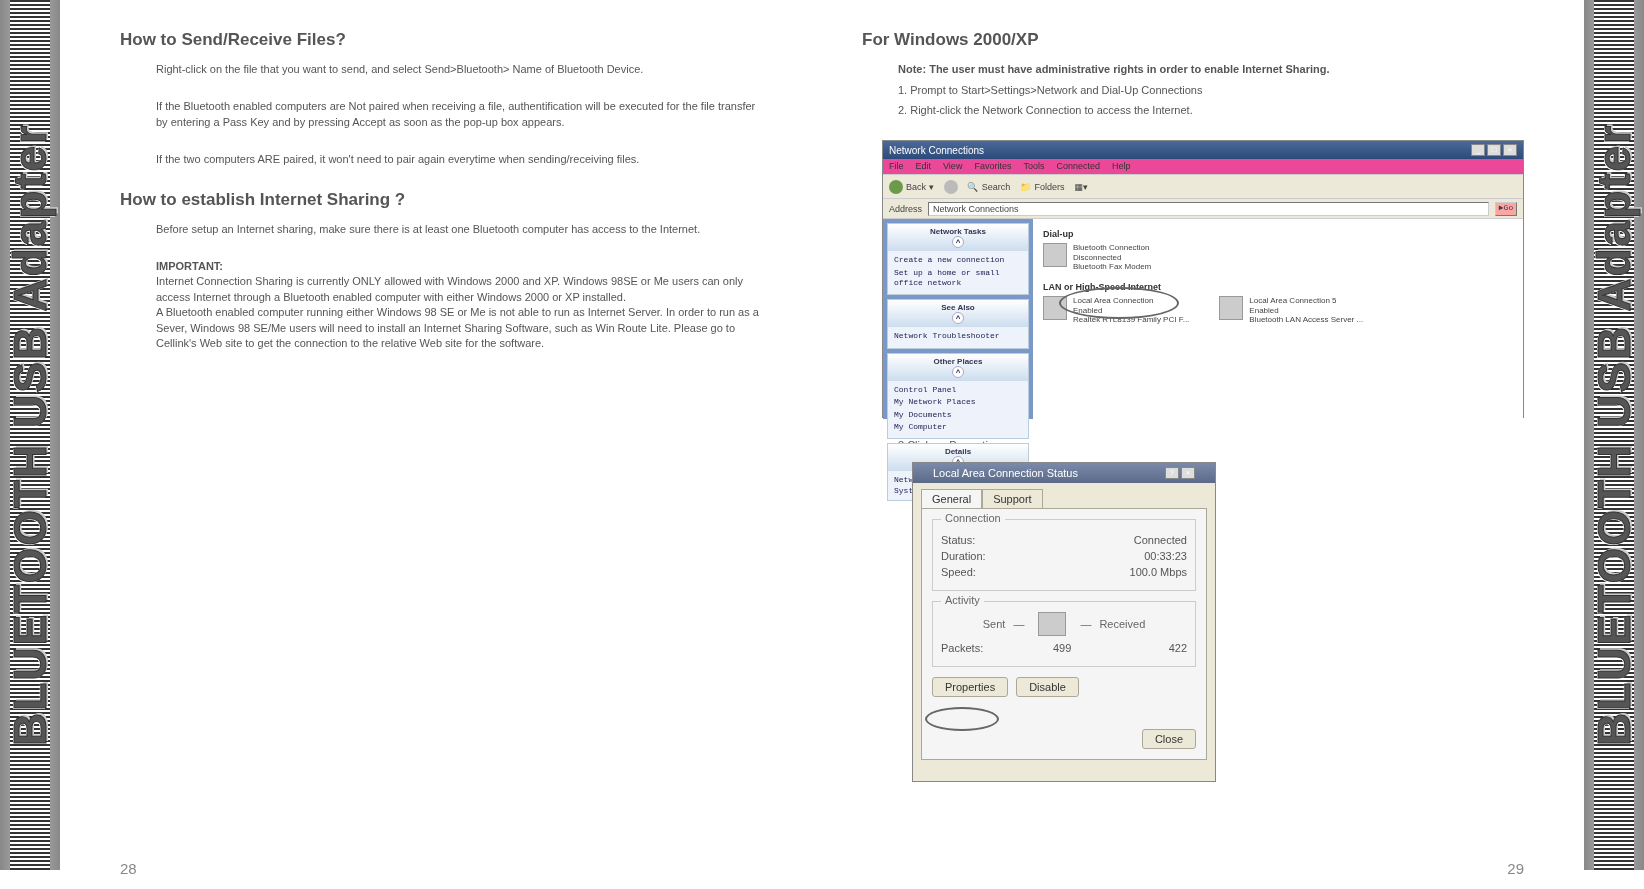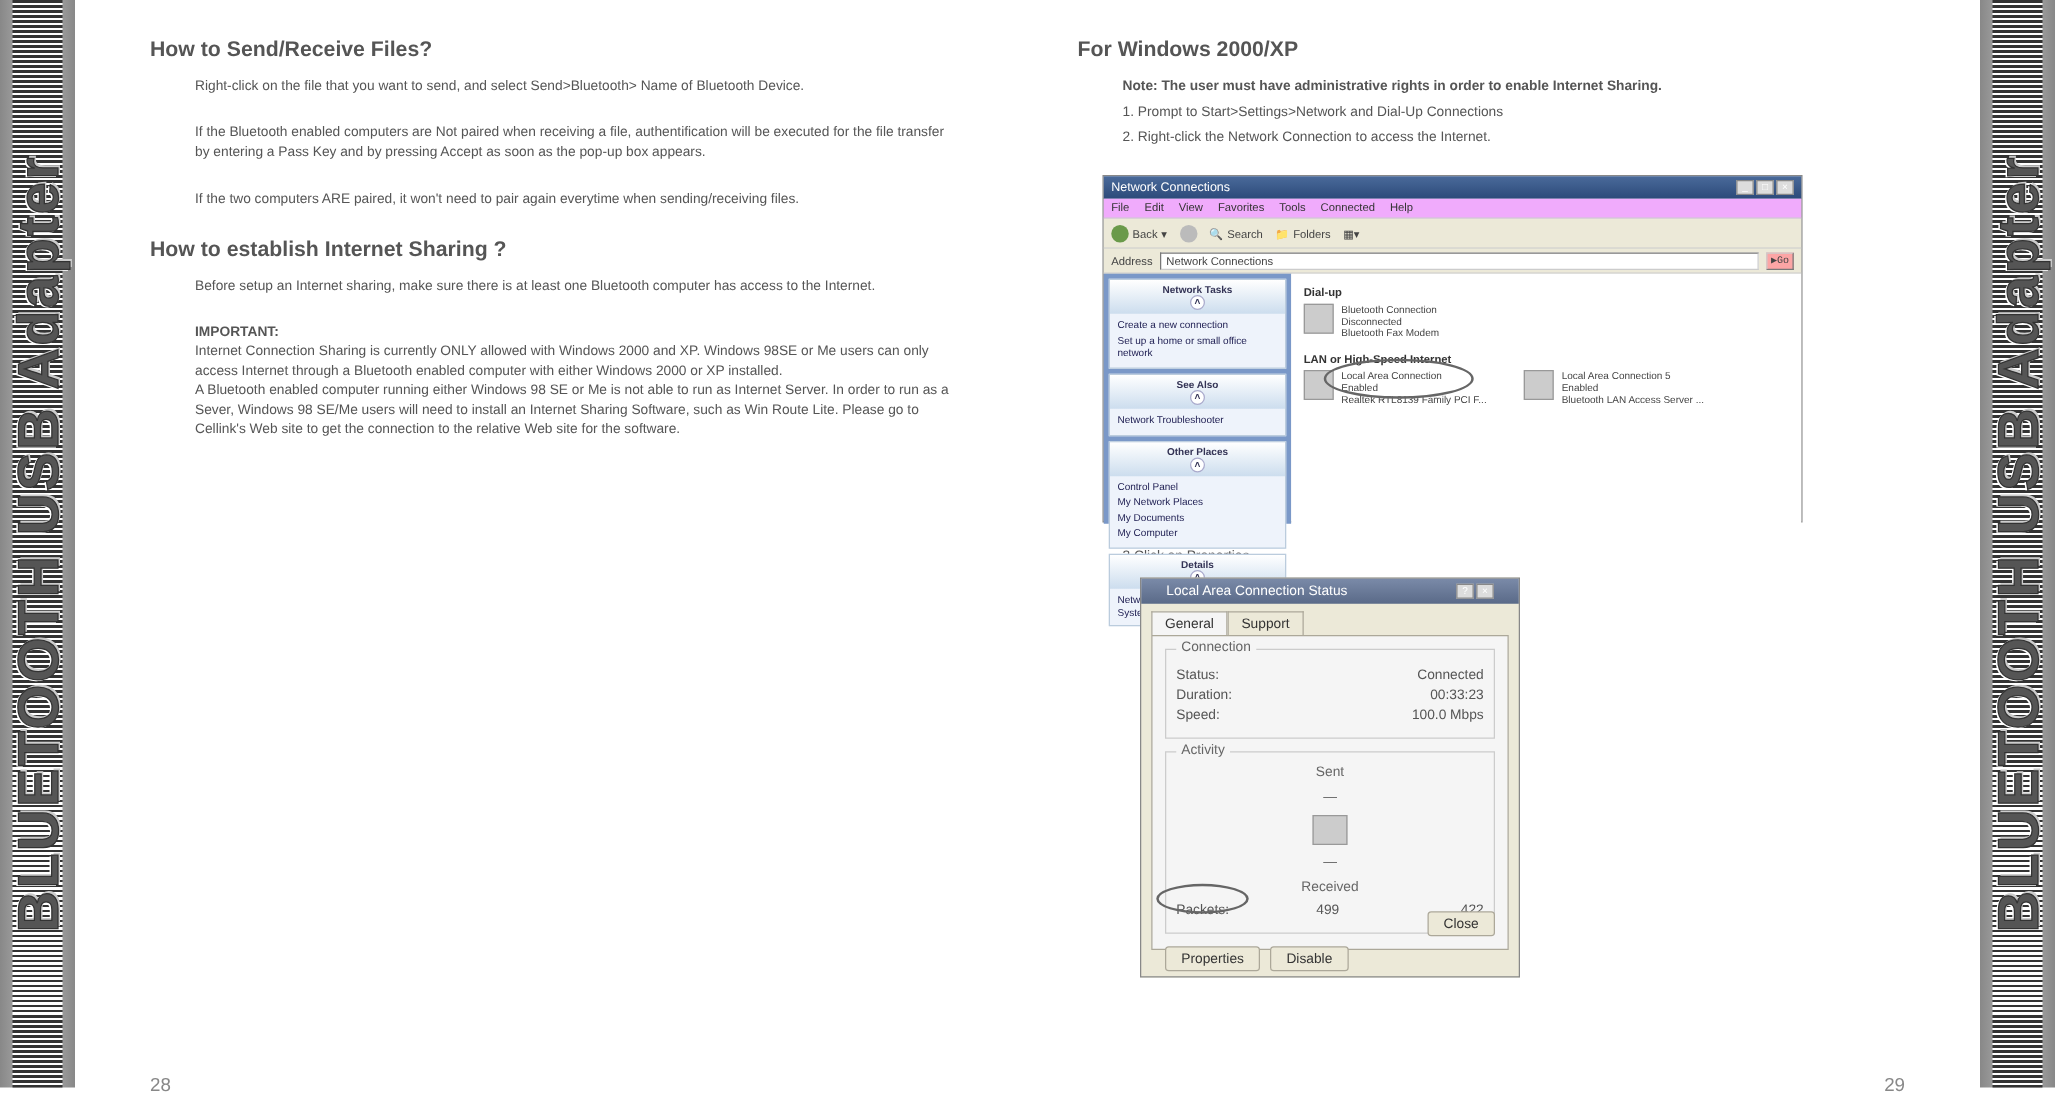--- a/index.html
+++ b/index.html
@@ -79,21 +79,21 @@
   position: absolute;
   bottom: 12px;
   font-size: 15px;
   color: #888;
 }
 .page-num.left { left: 120px; }
 .page-num.right { right: 120px; }
 
 
 .screenshot1 {
-  width: 560px;
+  width: 642px;
   height: 278px;
   border: 1px solid #888;
   margin: 10px 0 20px 20px;
   background: #f4f4f4;
   position: relative;
   font-size: 9px;
   color: #444;
 }
 .titlebar {
   height: 18px;
@@ -102,21 +102,21 @@
   padding: 2px 6px;
   font-size: 10px;
   display: flex;
   justify-content: space-between;
   align-items: center;
 }
 .win-controls { display:flex; gap:2px; }
 .win-btn { width:14px; height:12px; background:#ddd; border:1px solid #888; font-size:8px; text-align:center; line-height:10px; }
 .menubar {
   height: 16px;
-  background: #f0abfc;
+  background: #ec4899;
   padding: 2px 6px;
   display: flex;
   gap: 12px;
   font-size: 9px;
   color: #333;
   border-bottom: 1px solid #ccc;
 }
 .toolbar {
   height: 24px;
   background: #ece9d8;
@@ -157,21 +157,21 @@
 .task-head {
   background: linear-gradient(#fff,#cde);
   padding: 3px 5px;
   font-weight: bold;
   color: #335;
   display:flex;
   justify-content:space-between;
   align-items:center;
   flex-direction:column;
 }
-.task-body { padding: 4px 6px; color:#225; line-height:1.3; }
+.task-body { padding: 4px 6px; color:#225; line-height:1.3;font-family:Liberation Mono, monospace; }
 .task-body div { margin-bottom:2px; }
 .chev { width:12px; height:12px; border-radius:50%; background:#fff; border:1px solid #aac; font-size:8px; text-align:center; }
 .ex-main { flex:1; background:#fff; padding: 6px 10px; }
 .group-label { font-weight:bold; font-size:9px; margin:4px 0; color:#333; }
 .conn-items { display:flex; gap:30px; }
 .conn-item { display:flex; gap:6px; align-items:flex-start; }
 .conn-icon { width:24px; height:24px; background:#ccc; border:1px solid #999; }
 .conn-text { font-size:8px; line-height:1.2; }
 .highlight-oval {
   position:absolute;
@@ -417,21 +417,21 @@
               <span>Duration:</span>
               <span>00:33:23</span>
             </div>
           <div class="status-row">
               <span>Speed:</span>
               <span>100.0 Mbps</span>
             </div>
         </div>
         <div class="group-frame">
           <span class="legend">Activity</span>
-          <div class="activity-row" style="justify-content:center; gap:8px; margin-bottom:6px;flex-direction:column;">
+          <div class="activity-row" style="justify-content:center; gap:8px; margin-bottom:6px;">
             <span>Sent</span>
             <span>—</span>
             <div class="comp-icon"></div>
             <span>—</span>
             <span>Received</span>
           </div>
           <div class="status-row">
             <span>Packets:</span>
             <span style="position:absolute; left:50%; transform:translateX(-60%)">499</span>
             <span>422</span>

